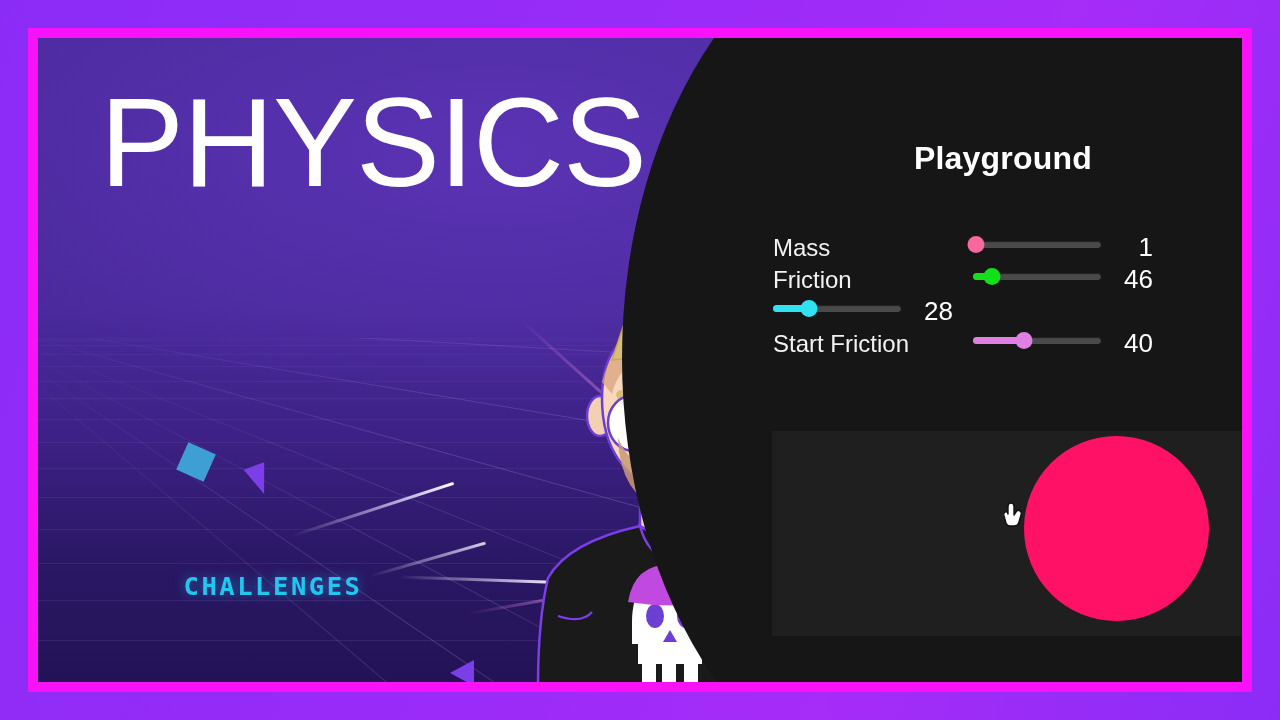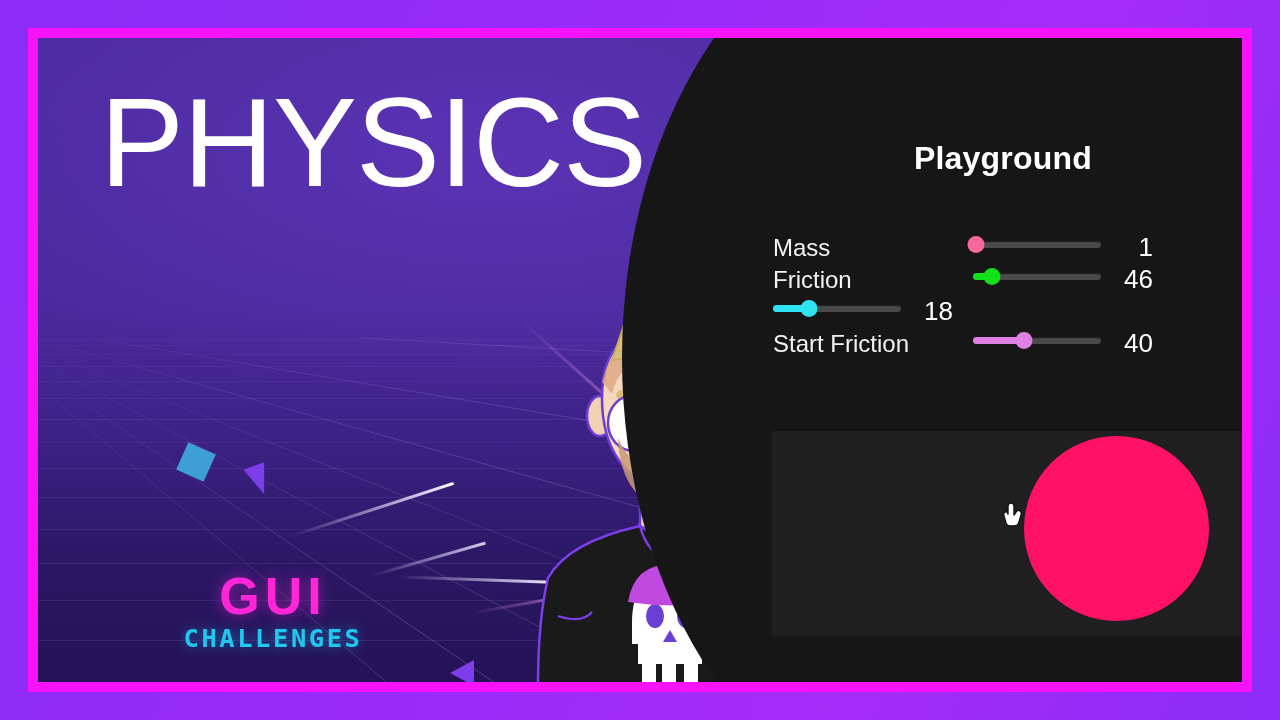--- a/index.html
+++ b/index.html
@@ -196,21 +196,20 @@
 
       <div class="shape" style="left:143px;top:409px;width:30px;height:30px;background:#3d9fd4;transform:rotate(24deg);"></div>
       <div class="shape" style="left:210px;top:427px;width:0;height:0;border-left:11px solid transparent;border-right:11px solid transparent;border-bottom:30px solid #7b3ee8;transform:rotate(160deg);"></div>
       <div class="shape" style="left:412px;top:622px;width:0;height:0;border-top:13px solid transparent;border-bottom:13px solid transparent;border-right:24px solid #7b3ee8;"></div>
 
     </div>
 
     <div id="title">PHYSICS</div>
 
     <div id="logo">
-      <div class="gui">GUI</div>
       <div class="chal">CHALLENGES</div>
     </div>
 
     <div id="avatar">
       <svg viewBox="0 0 340 400" width="340" height="400">
 
         <path d="M140 188 h60 v56 q-30 16 -60 0 z" fill="#f3cfb4" stroke="#6b3fd4" stroke-width="2.5"></path>
 
         <ellipse cx="100" cy="130" rx="13" ry="20" fill="#f3cfb4" stroke="#6b3fd4" stroke-width="2.5"></ellipse>
         <ellipse cx="238" cy="130" rx="13" ry="20" fill="#f3cfb4" stroke="#6b3fd4" stroke-width="2.5"></ellipse>
@@ -299,21 +298,21 @@
               <div class="thumb" style="left: 15%; background: rgb(19, 224, 25);"></div>
             </div>
             <div class="val">46</div>
           </div>
           <div class="row">
             <div class="slider">
               <div class="track"></div>
               <div class="fill" style="width: 28%; background: rgb(47, 227, 242);"></div>
               <div class="thumb" style="left: 28%; background: rgb(47, 227, 242);"></div>
             </div>
-            <div class="val">18</div>
+            <div class="val">28</div>
           </div>
           <div class="row">
             <div class="lbl">Start Friction</div>
             <div class="slider">
               <div class="track"></div>
               <div class="fill" style="width: 40%; background: rgb(224, 127, 228);"></div>
               <div class="thumb" style="left: 40%; background: rgb(224, 127, 228);"></div>
             </div>
             <div class="val">40</div>
           </div>

